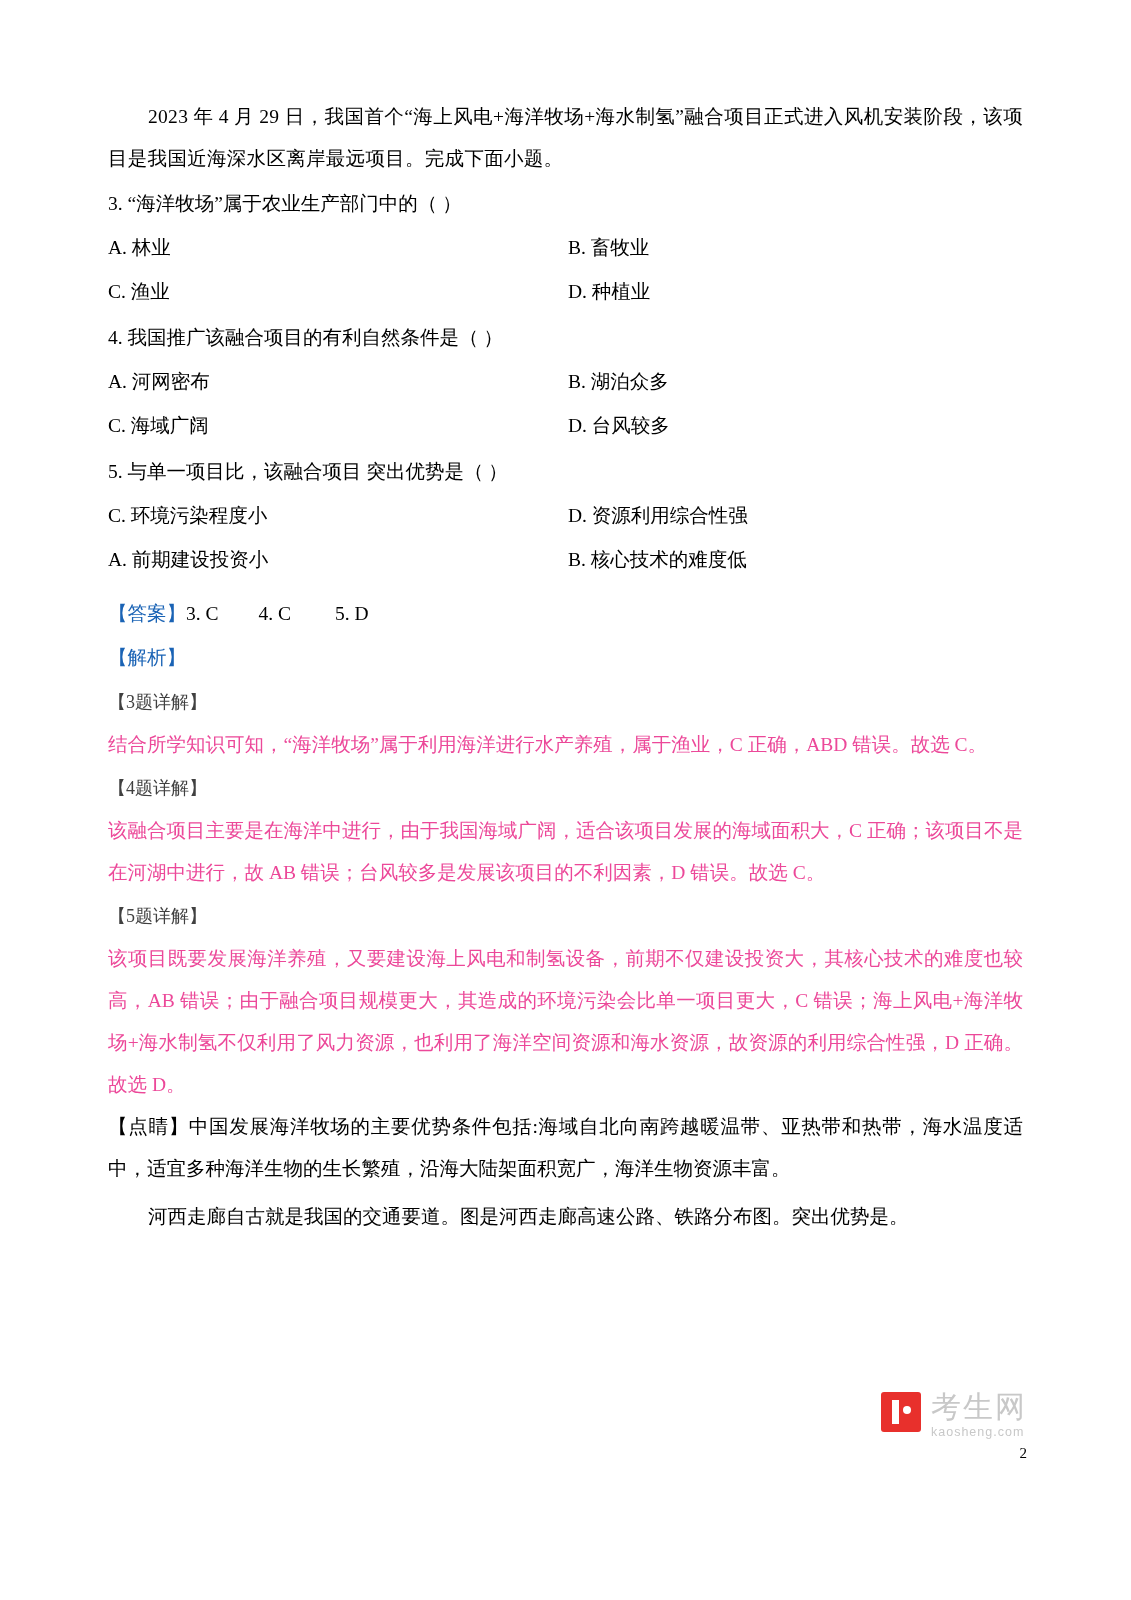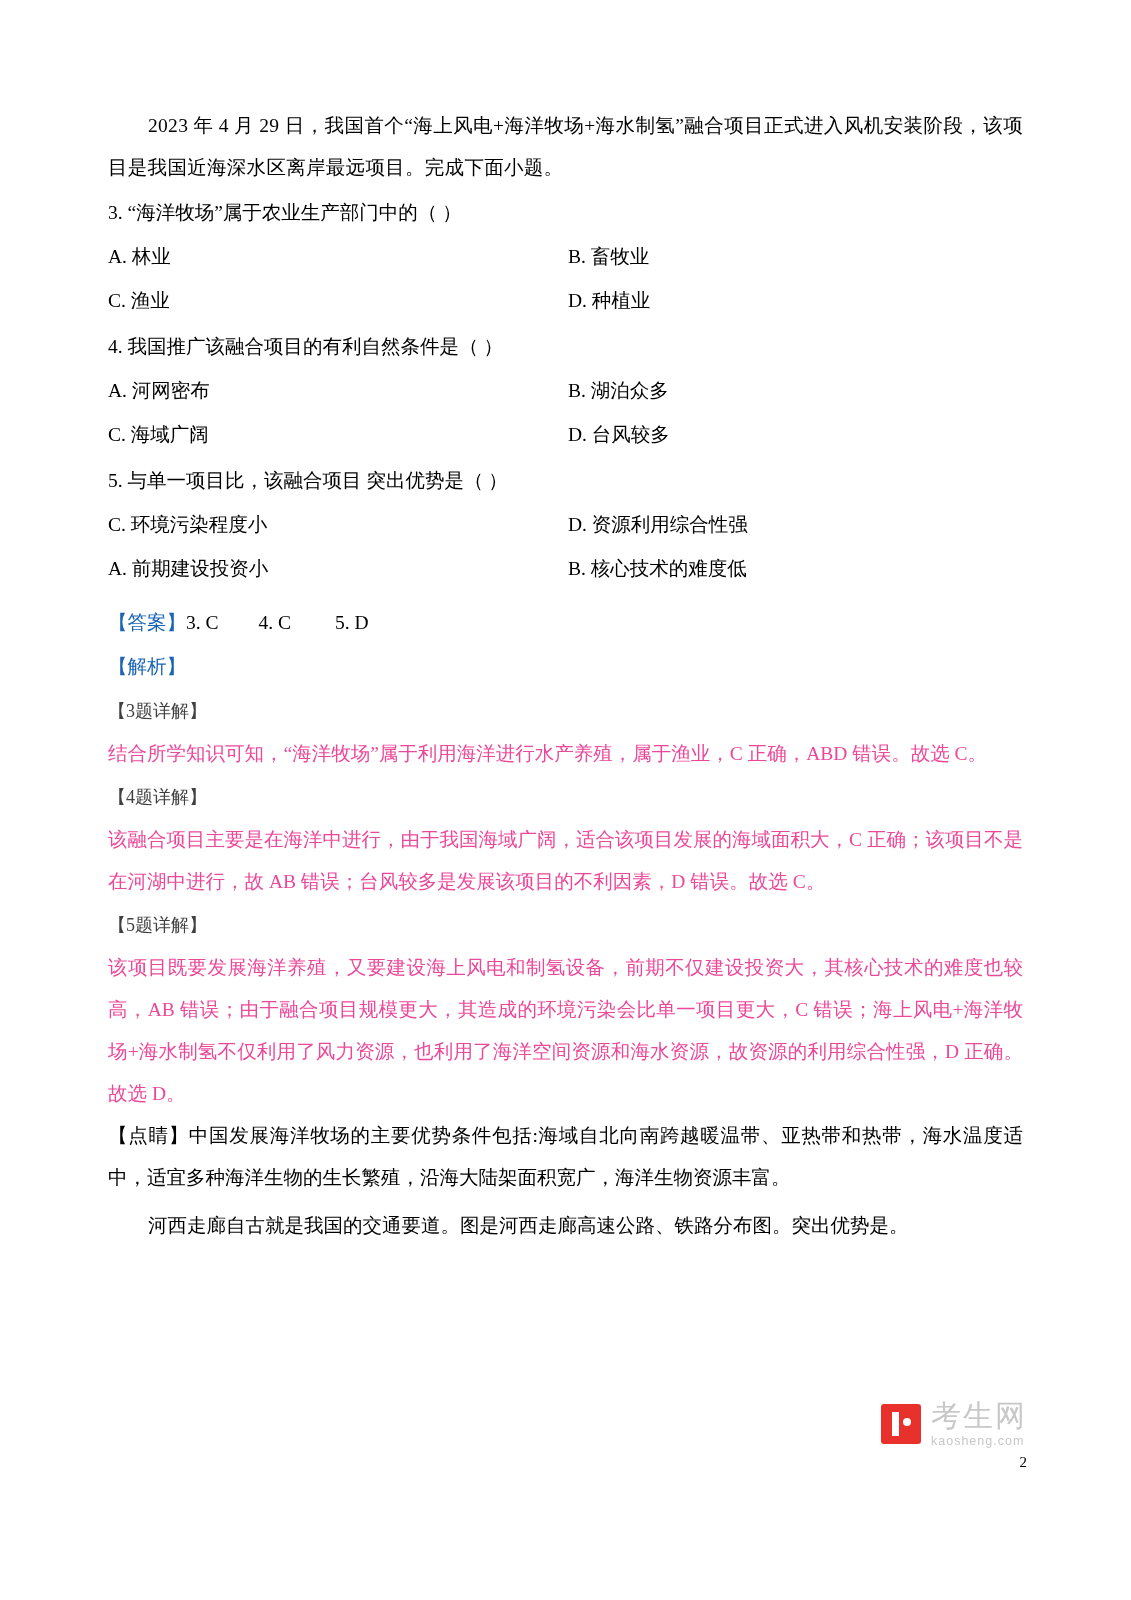--- a/index.html
+++ b/index.html
@@ -8,21 +8,21 @@
     background: #ffffff;
   }
   body {
     font-family: "Liberation Serif", "DejaVu Serif", serif;
     color: #000000;
   }
   .page {
     position: relative;
     width: 1131px;
     height: 1472px;
-    margin: 17px auto;
+    margin: 8px auto;
     background: #ffffff;
     box-sizing: border-box;
     padding: 88px 108px 40px 108px;
     overflow: hidden;
   }
   .para {
     font-size: 19.5px;
     line-height: 42px;
     text-align: justify;
     margin: 0 0 0 0;
@@ -85,21 +85,20 @@
     right: 104px;
     bottom: 18px;
     font-size: 15px;
     color: #000000;
   }
   .watermark {
     position: absolute;
     right: 104px;
     bottom: 42px;
     display: flex;
-    align-items: center;
     gap: 10px;
   }
   .wm-mark {
     width: 40px;
     height: 40px;
     background: #e8302c;
     border-radius: 3px;
     position: relative;
   }
   .wm-mark::before {

